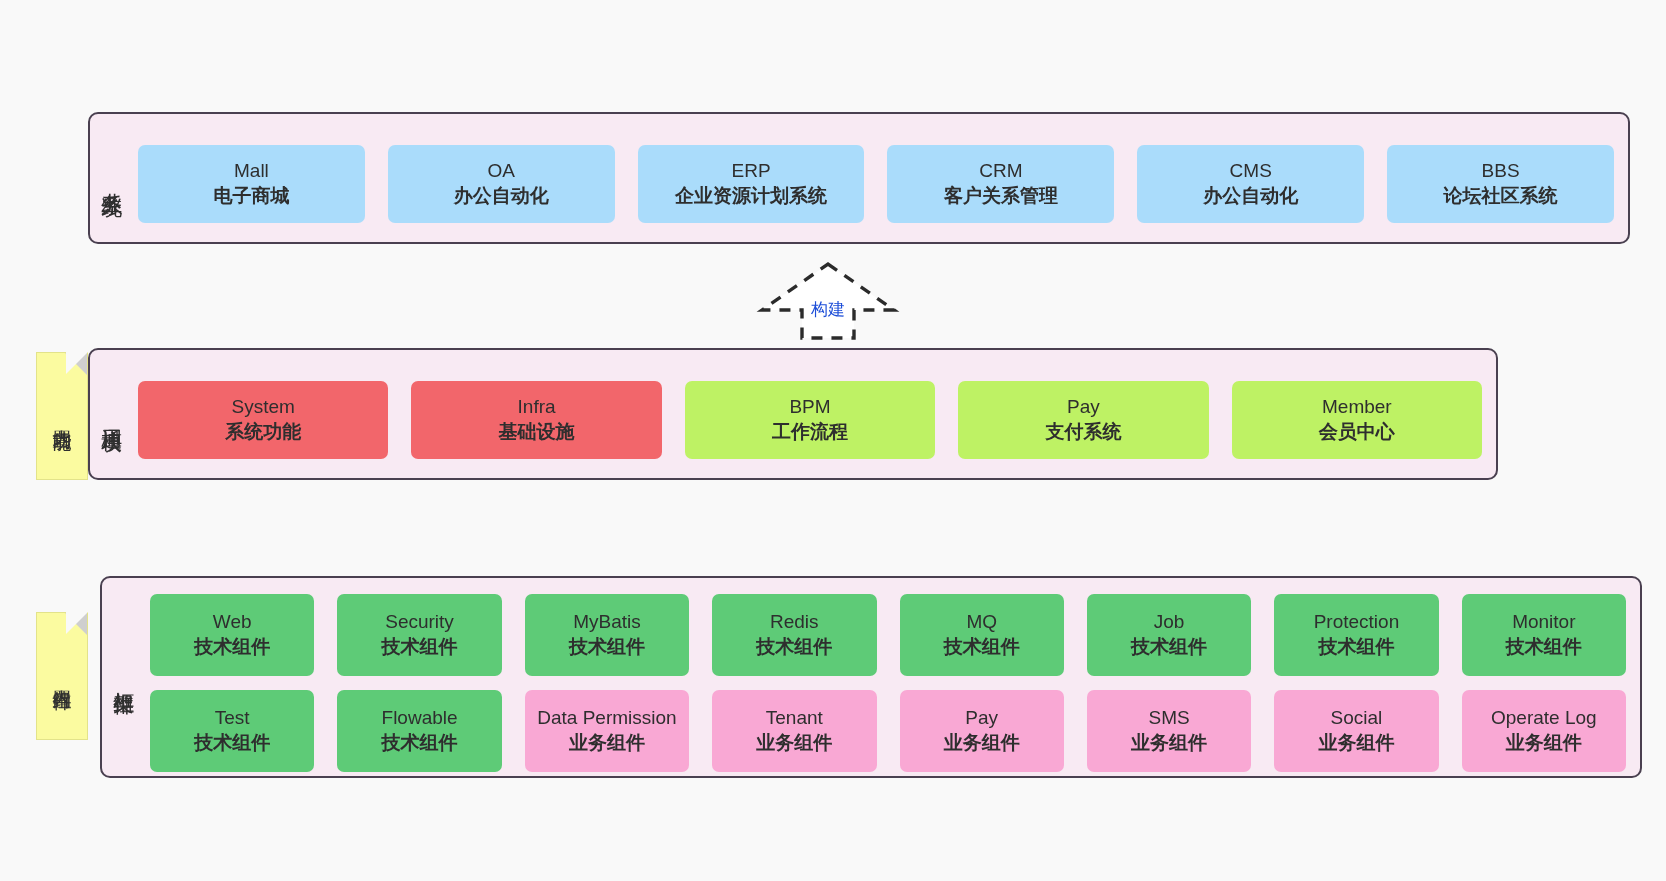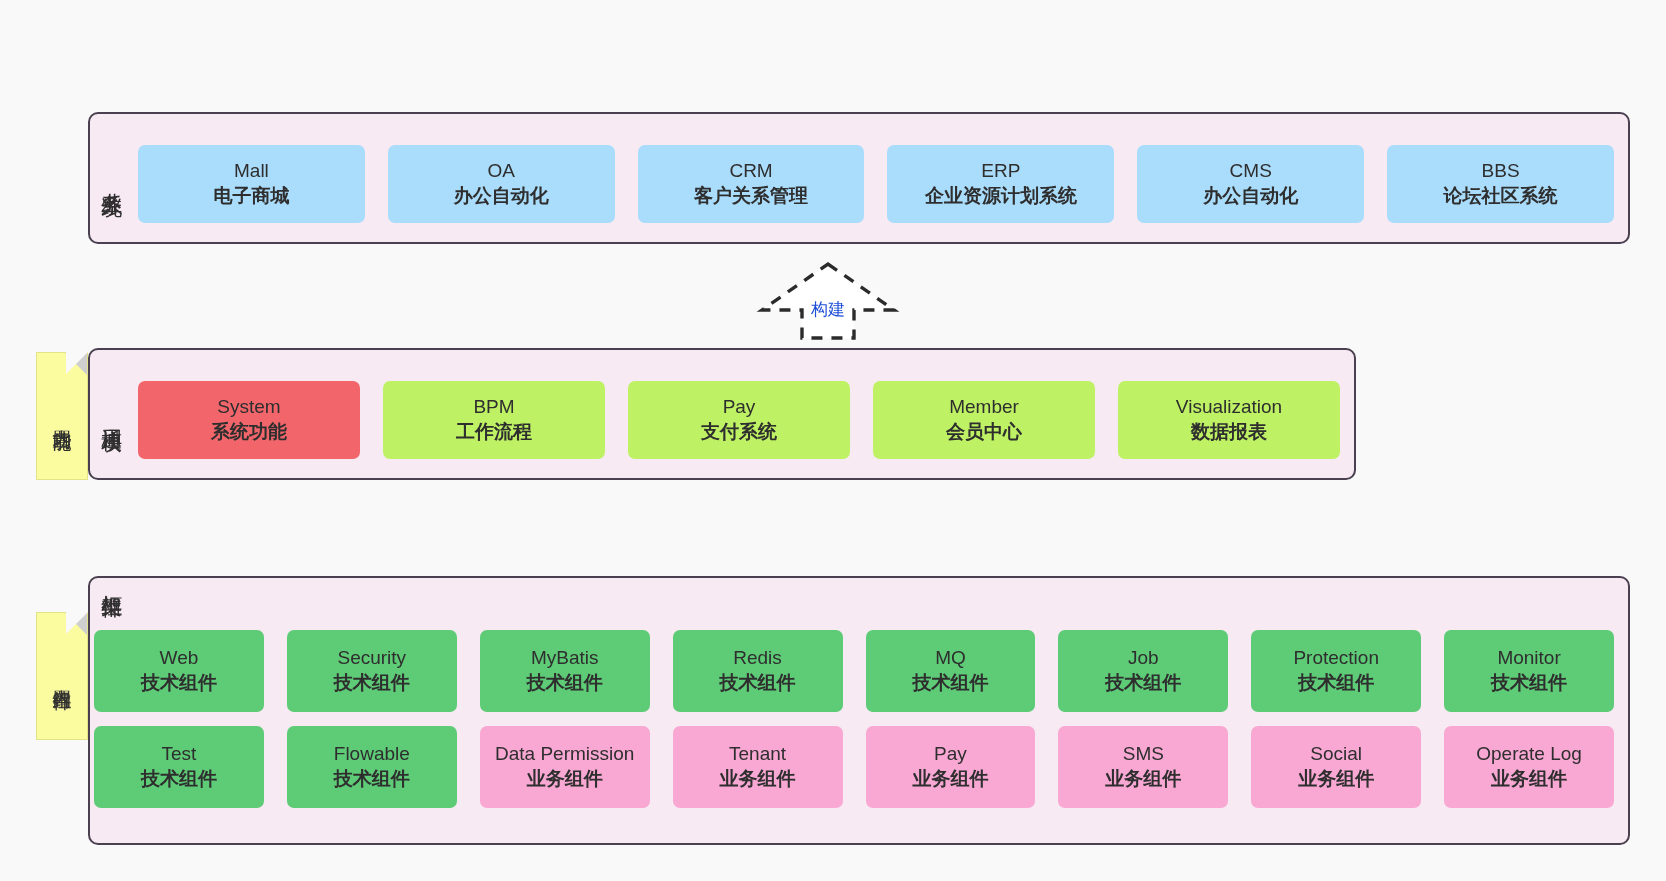--- a/index.html
+++ b/index.html
@@ -74,24 +74,24 @@
   .c-blue      {background:#aadcfb;}
   .c-red       {background:#f2666b;}
   .c-pink      {background:#bef264;}
   .c-green     {background:#5ecb77;}
   .c-lightgreen{background:#f9a8d4;}
 
   
   #layer-business{ left:88px;  top:112px; width:1542px; height:132px;}
   #layer-business .card-row{height:78px;}
 
-  #layer-modules { left:88px;  top:348px; width:1268px; height:132px;}
+  #layer-modules { left:88px;  top:348px; width:1410px; height:132px;}
   #layer-modules .card-row{height:78px;}
 
-  #layer-framework{left:88px;  top:576px; width:1542px; height:269px;flex-direction:column;}
+  #layer-framework{left:100px;  top:576px; width:1542px; height:202px;}
   #layer-framework .card-row{height:82px;}
 
   
   .sticky{
     position:absolute;
     width:52px;
     background:#fbfba0;
     border:1px solid #e3e38a;
     box-sizing:border-box;
     display:flex;
@@ -156,26 +156,26 @@
       <div class="card-row">
         <div class="card c-blue">
           <span class="l1">Mall</span>
           <span class="l2">电子商城</span>
         </div>
         <div class="card c-blue">
           <span class="l1">OA</span>
           <span class="l2">办公自动化</span>
         </div>
         <div class="card c-blue">
+          <span class="l1">ERP</span>
+          <span class="l2">企业资源计划系统</span>
+        </div>
+        <div class="card c-blue">
           <span class="l1">CRM</span>
           <span class="l2">客户关系管理</span>
-        </div>
-        <div class="card c-blue">
-          <span class="l1">ERP</span>
-          <span class="l2">企业资源计划系统</span>
         </div>
         <div class="card c-blue">
           <span class="l1">CMS</span>
           <span class="l2">办公自动化</span>
         </div>
         <div class="card c-blue">
           <span class="l1">BBS</span>
           <span class="l2">论坛社区系统</span>
         </div>
       </div>
@@ -194,36 +194,36 @@
   </div>
 
   <div class="layer" id="layer-modules">
     <div class="layer-title">通用模块</div>
     <div class="cards">
       <div class="card-row">
         <div class="card c-red">
           <span class="l1">System</span>
           <span class="l2">系统功能</span>
         </div>
+        <div class="card c-red">
+          <span class="l1">Infra</span>
+          <span class="l2">基础设施</span>
+        </div>
         <div class="card c-pink">
           <span class="l1">BPM</span>
           <span class="l2">工作流程</span>
         </div>
         <div class="card c-pink">
           <span class="l1">Pay</span>
           <span class="l2">支付系统</span>
         </div>
         <div class="card c-pink">
           <span class="l1">Member</span>
           <span class="l2">会员中心</span>
         </div>
-        <div class="card c-pink">
-          <span class="l1">Visualization</span>
-          <span class="l2">数据报表</span>
-        </div>
       </div>
     </div>
   </div>
 
 
   <div class="sticky" id="sticky-framework">
     <span>内置组件</span>
   </div>
 
   <div class="layer" id="layer-framework">

